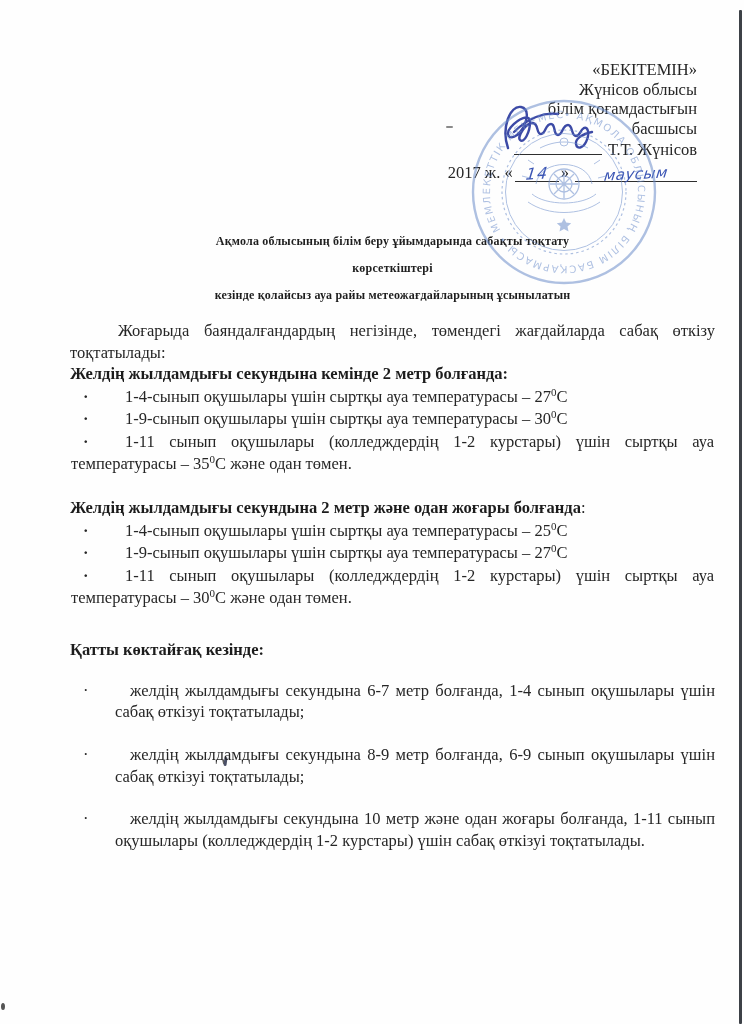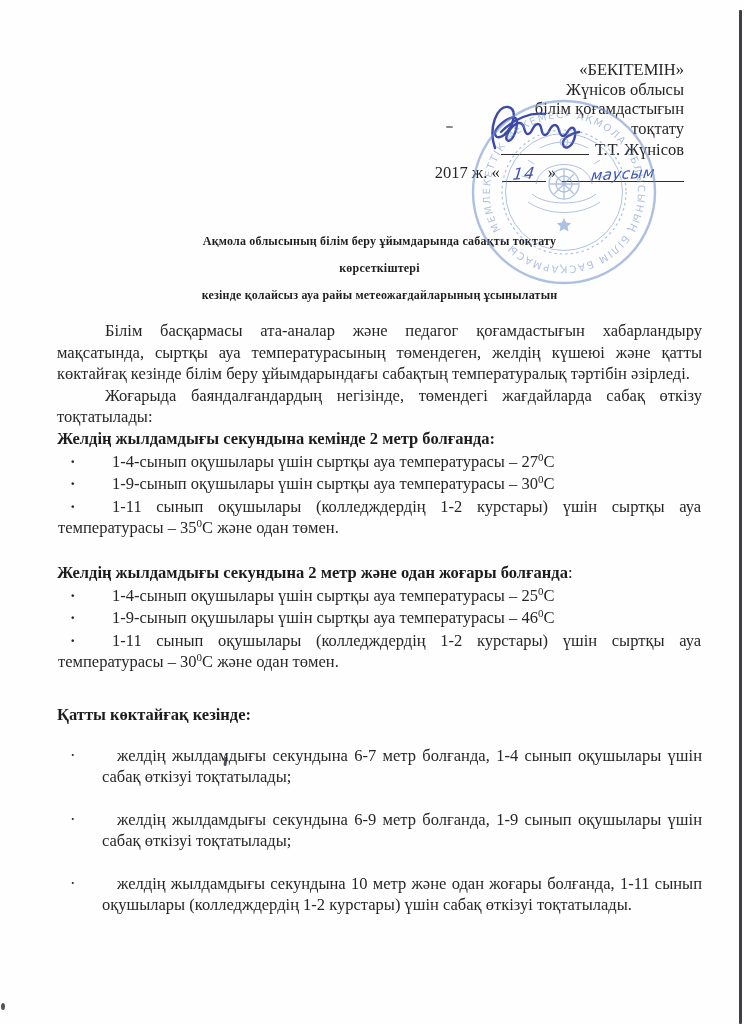--- a/index.html
+++ b/index.html
@@ -11,21 +11,21 @@
   }
   .page{position:relative;width:744px;height:1024px;}
 
   
   .scan-edge-right{position:absolute;top:10px;bottom:0;right:2px;width:3px;background:#3d4147;border-radius:1px;}
   .speck{position:absolute;background:#6a6a6a;border-radius:50%;}
   .speck.s1{left:446px;top:126px;width:7px;height:2px;border-radius:1px;background:#8a8a8a;}
   .speck.s2{left:224px;top:757px;width:3px;height:9px;background:#4a4f66;border-radius:2px;transform:rotate(8deg);}
   .speck.s3{left:1px;top:1003px;width:4px;height:7px;background:#555;}
 
-  .content{position:absolute;left:57px;top:0;width:645px;}
+  .content{position:absolute;left:70px;top:0;width:645px;}
 
   
   .approval{margin-top:60px;margin-left:auto;width:300px;text-align:right;
     font-size:16.5px;line-height:19.5px;padding-right:18px;}
   .approval .line{white-space:nowrap;}
   .name-line{position:relative;white-space:nowrap;margin-top:2px;}
   .sign-blank{display:inline-block;width:88px;border-bottom:1.4px solid #2e2e2e;height:14px;margin-right:6px;position:relative;}
   .signature-svg{position:absolute;left:-14px;bottom:-6px;pointer-events:none;}
   .date-line{white-space:nowrap;margin-top:3px;}
   .fill{display:inline-block;border-bottom:1.4px solid #2e2e2e;text-align:center;height:17px;vertical-align:bottom;}
@@ -92,21 +92,21 @@
       <path d="M64,66 l-6,-4 M124,66 l6,-4 M60,80 l-8,-2 M128,80 l8,-2" stroke-width="1"></path>
     </g>
   </svg>
 
   <div class="content">
 
     <div class="approval">
       <div class="line">«БЕКІТЕМІН»</div>
       <div class="line">Жүнісов облысы</div>
       <div class="line">білім қоғамдастығын</div>
-      <div class="line">тоқтату</div>
+      <div class="line">басшысы</div>
       <div class="name-line">
         <span class="sign-blank">
           <svg class="signature-svg" width="112" height="62" viewBox="0 0 112 62">
             <g stroke="#3c4aa6" stroke-width="2.4" fill="none" stroke-linecap="round" stroke-linejoin="round">
               <path d="M8,50 C1,30 10,7 21,9 C31,11 27,28 17,37 C9,43 5,36 11,29 C18,21 30,15 30,24 C30,34 24,46 20,42 C17,39 26,24 33,25 C39,26 36,36 41,36 C46,36 45,26 51,26 C56,26 53,37 58,37 C63,37 62,27 68,27 C73,27 71,38 76,38 C80,38 80,32 84,30"></path>
               <path d="M84,30 C88,28 90,36 86,44 C83,50 77,52 76,46 C75,41 82,36 92,34"></path>
               <path d="M14,34 C28,20 44,14 58,16"></path>
             </g>
           </svg>
         </span><span>Т.Т. Жүнісов</span>
@@ -116,38 +116,37 @@
       </div>
     </div>
 
     <div class="doc-title">
       <div>Ақмола облысының білім беру ұйымдарында сабақты тоқтату</div>
       <div>көрсеткіштері</div>
       <div>кезінде қолайсыз ауа райы метеожағдайларының ұсынылатын</div>
     </div>
 
     <div class="body-text">
-      <p class="para">Білім басқармасы ата-аналар және педагог қоғамдастығын хабарландыру мақсатында, сыртқы ауа температурасының төмендеген, желдің күшеюі және қатты көктайғақ кезінде білім беру ұйымдарындағы сабақтың температуралық тәртібін әзірледі.</p>
       <p class="para">Жоғарыда баяндалғандардың негізінде, төмендегі жағдайларда сабақ өткізу тоқтатылады:</p>
 
       <p class="bold-head">Желдің жылдамдығы секундына кемінде 2 метр болғанда:</p>
       <p class="temp-item"><span class="dot">·</span><span>1-4-сынып оқушылары үшін сыртқы ауа температурасы – 27</span><sup>0</sup><span>С</span></p>
       <p class="temp-item"><span class="dot">·</span><span>1-9-сынып оқушылары үшін сыртқы ауа температурасы – 30</span><sup>0</sup><span>С</span></p>
       <p class="temp-item"><span class="dot">·</span><span>1-11 сынып оқушылары (колледждердің 1-2 курстары) үшін сыртқы ауа температурасы – 35</span><sup>0</sup><span>С және одан төмен.</span></p>
 
       <div class="gap-sm"></div>
 
       <p class="bold-head"><span>Желдің жылдамдығы секундына 2 метр және одан жоғары болғанда</span><span class="colon">:</span></p>
       <p class="temp-item"><span class="dot">·</span><span>1-4-сынып оқушылары үшін сыртқы ауа температурасы – 25</span><sup>0</sup><span>С</span></p>
-      <p class="temp-item"><span class="dot">·</span><span>1-9-сынып оқушылары үшін сыртқы ауа температурасы – 46</span><sup>0</sup><span>С</span></p>
+      <p class="temp-item"><span class="dot">·</span><span>1-9-сынып оқушылары үшін сыртқы ауа температурасы – 27</span><sup>0</sup><span>С</span></p>
       <p class="temp-item"><span class="dot">·</span><span>1-11 сынып оқушылары (колледждердің 1-2 курстары) үшін сыртқы ауа температурасы – 30</span><sup>0</sup><span>С және одан төмен.</span></p>
 
       <div class="gap-md"></div>
 
       <p class="icy-head">Қатты көктайғақ кезінде:</p>
       <div class="icy-list">
         <div class="icy-item"><span class="dot">·</span><span>желдің жылдамдығы секундына 6-7 метр болғанда, 1-4 сынып оқушылары үшін сабақ өткізуі тоқтатылады;</span></div>
-        <div class="icy-item"><span class="dot">·</span><span>желдің жылдамдығы секундына 6-9 метр болғанда, 1-9 сынып оқушылары үшін сабақ өткізуі тоқтатылады;</span></div>
+        <div class="icy-item"><span class="dot">·</span><span>желдің жылдамдығы секундына 8-9 метр болғанда, 6-9 сынып оқушылары үшін сабақ өткізуі тоқтатылады;</span></div>
         <div class="icy-item"><span class="dot">·</span><span>желдің жылдамдығы секундына 10 метр және одан жоғары болғанда, 1-11 сынып оқушылары (колледждердің 1-2 курстары) үшін сабақ өткізуі тоқтатылады.</span></div>
       </div>
     </div>
   </div>
 </div>
 
 </body></html>

